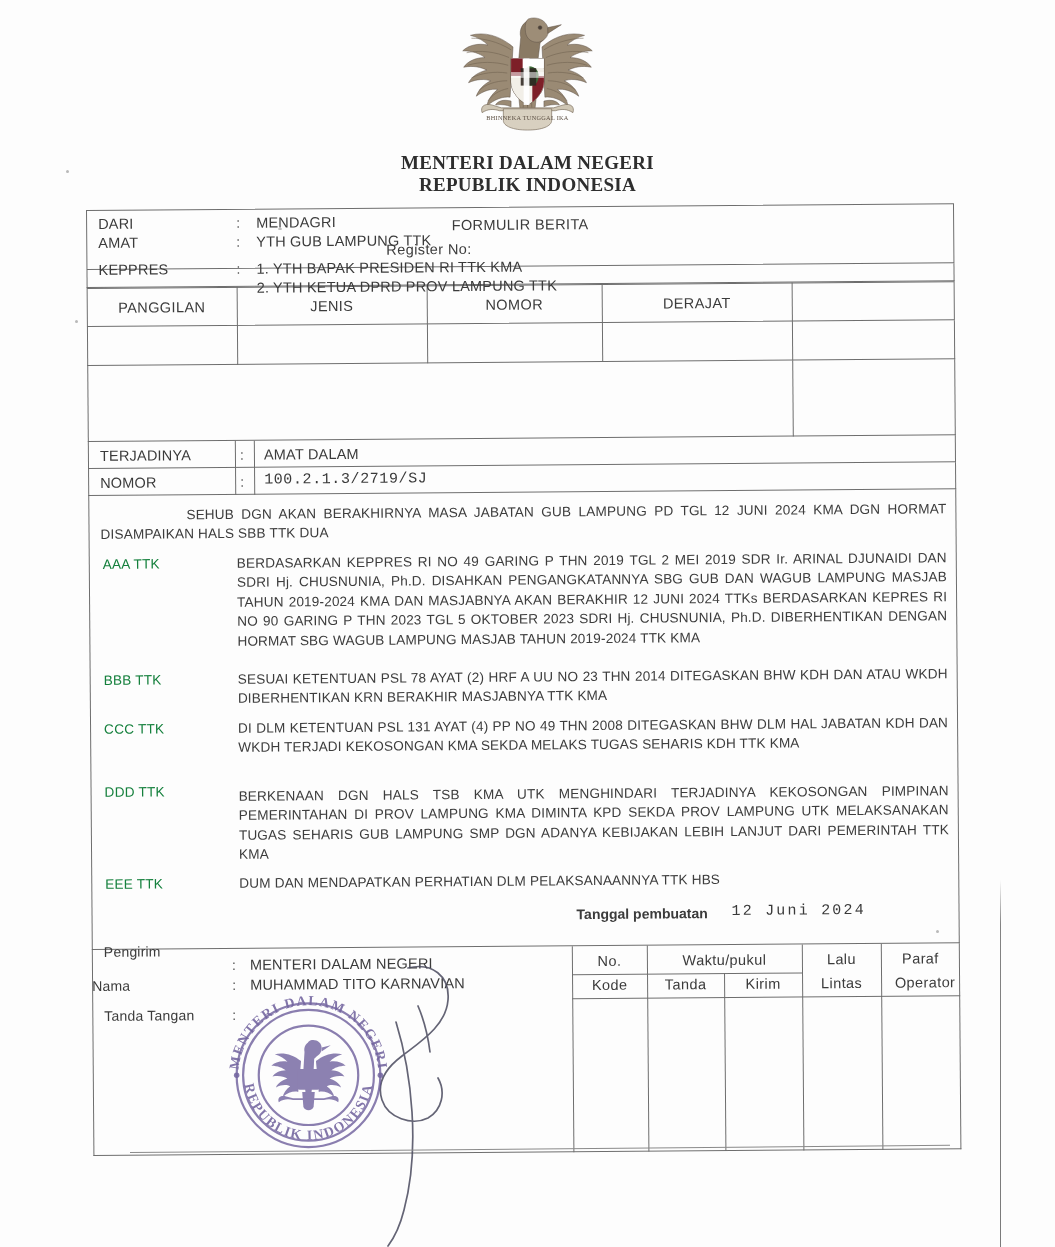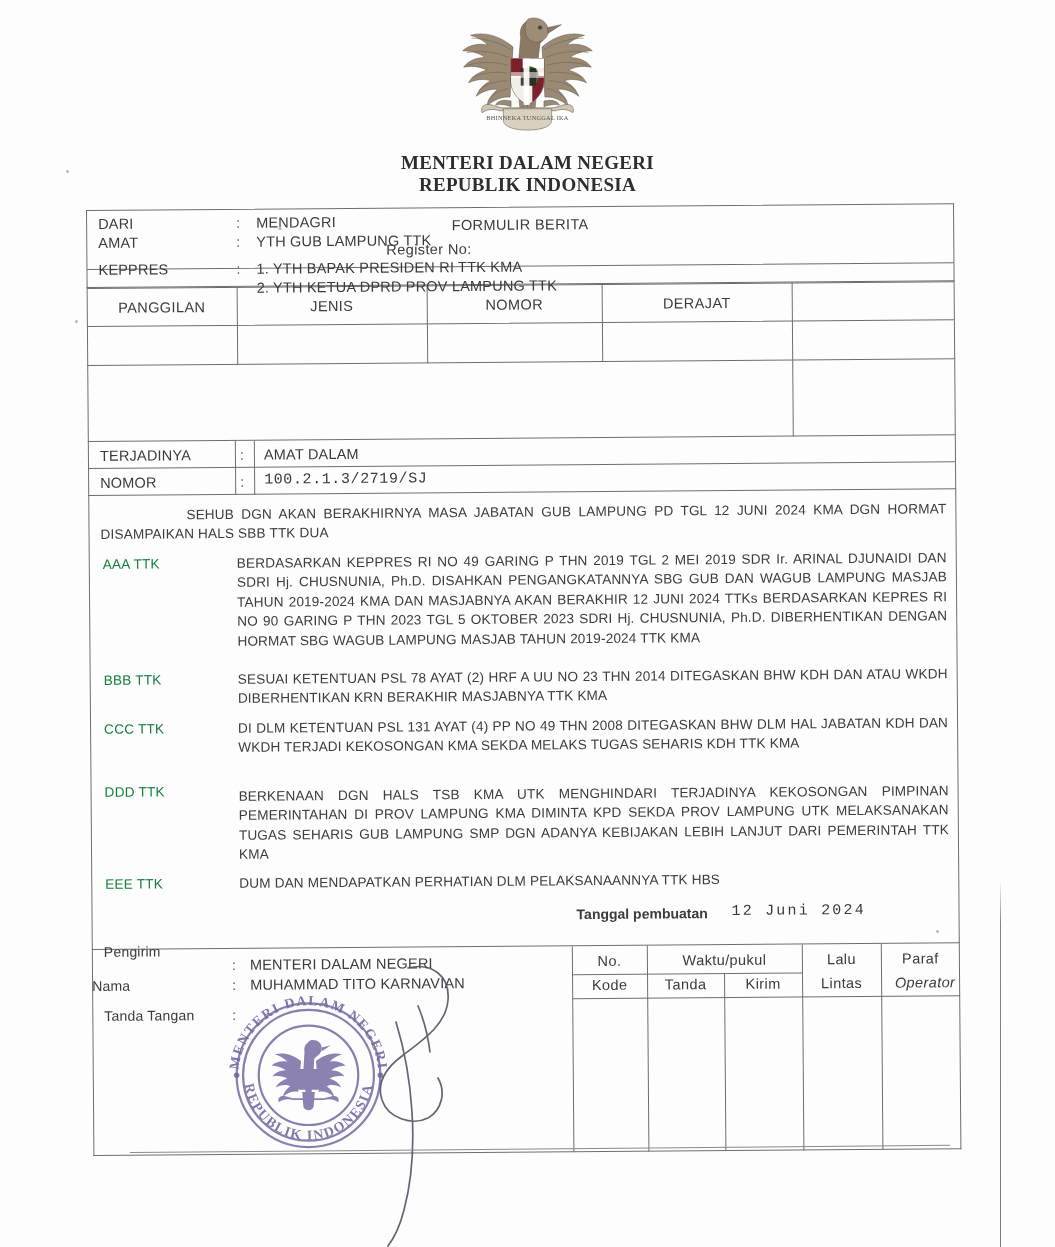--- a/index.html
+++ b/index.html
@@ -288,21 +288,21 @@
     <div class="ln vln" style="left:789px;top:740px;height:206px;"></div>
 
     <div class="cell-h" style="left:480px;top:747px;width:75px;">No.</div>
     <div class="cell-h" style="left:480px;top:771px;width:75px;">Kode</div>
     <div class="cell-h" style="left:555px;top:747px;width:155px;">Waktu/pukul</div>
     <div class="cell-h" style="left:555px;top:771px;width:77px;">Tanda</div>
     <div class="cell-h" style="left:632px;top:771px;width:78px;">Kirim</div>
     <div class="cell-h" style="left:710px;top:747px;width:79px;">Lalu</div>
     <div class="cell-h" style="left:710px;top:771px;width:79px;">Lintas</div>
     <div class="cell-h" style="left:789px;top:747px;width:79px;">Paraf</div>
-    <div class="cell-h" style="left:789px;top:771px;width:88px;font-style:italic;">Operator</div>
+    <div class="cell-h" style="left:789px;top:771px;width:88px;">Operator</div>
 
     <div class="cell-h" style="left:480px;top:800px;width:75px;"></div>
     <div class="cell-h" style="left:555px;top:800px;width:77px;"></div>
     <div class="cell-h" style="left:632px;top:800px;width:78px;"></div>
     <div class="cell-h" style="left:710px;top:800px;width:79px;"></div>
     <div class="cell-h" style="left:789px;top:800px;width:79px;"></div>
   </div>
 
   <svg class="sig" viewBox="0 0 210 290">
     <g fill="none" stroke="#4a4a5e" stroke-width="1.7" stroke-linecap="round" opacity=".85">

